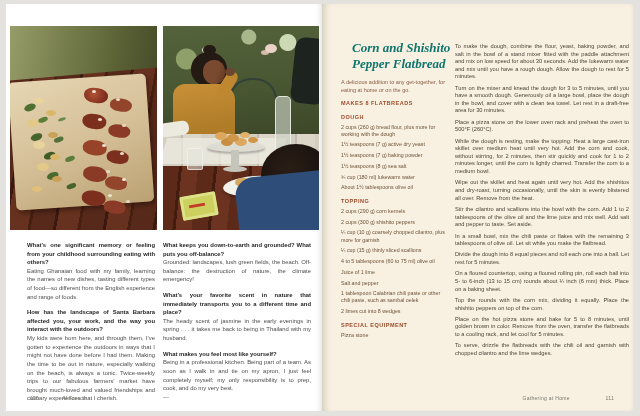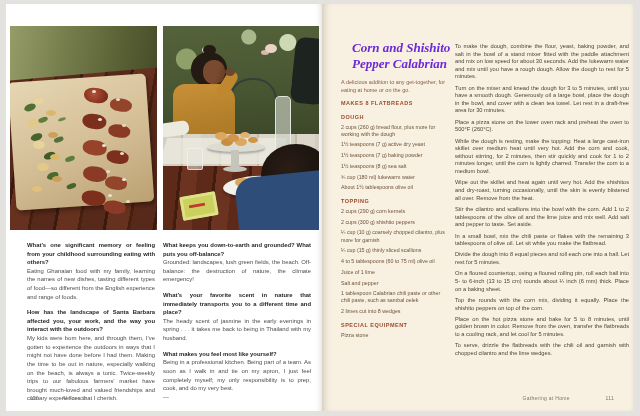--- a/index.html
+++ b/index.html
@@ -116,21 +116,21 @@
 
   .footer{position:absolute;top:391px;font-size:5px;color:#79776e;letter-spacing:.3px;}
   .footer-left{left:24px;}
   .footer-left .fnum{margin-right:22px;}
   .footer-right{right:20px;}
   .footer-right .fsec{margin-right:34px;}
 
   
   .r-title{position:absolute;left:30px;top:36px;margin:0;width:140px;
     font-family:"Liberation Serif",serif;font-style:italic;font-weight:bold;
-    font-size:13px;line-height:1.25;color:#6d28d9;}
+    font-size:13px;line-height:1.25;color:#0f766e;}
   .r-intro{position:absolute;left:19px;top:74px;width:104px;margin:0;
     font-size:5.5px;line-height:1.5;color:#8a5b46;}
   .r-yield{position:absolute;left:19px;top:96px;margin:0;
     font-size:5.5px;font-weight:bold;letter-spacing:.5px;color:#9c4b2b;}
   .r-ing{position:absolute;left:19px;top:110px;width:108px;}
   .ing-h{margin:7px 0 3.5px;font-size:5.5px;font-weight:bold;letter-spacing:.5px;color:#9c4b2b;}
   .ing-i{margin:0 0 3.6px;font-size:5.3px;line-height:1.35;color:#6d5238;}
   .r-steps{position:absolute;left:133px;top:39px;width:174px;}
   .r-steps p{margin:0 0 3.8px;font-size:5.7px;line-height:1.33;text-align:justify;color:#4d443a;}
 </style>
@@ -210,21 +210,21 @@
     <div class="footer footer-left">
       <span class="fnum">110</span>
       <span>Al Fresco</span>
     </div>
   </div>
 
   <div class="page page-right">
 
     <h1 class="r-title">
       <span style="display:block">Corn and Shishito</span>
-      <span style="display:block">Pepper Calabrian</span>
+      <span style="display:block">Pepper Flatbread</span>
     </h1>
 
     <p class="r-intro">A delicious addition to any get-together, for eating at home or on the go.</p>
     <p class="r-yield">MAKES 8 FLATBREADS</p>
 
     <div class="r-ing">
       <p class="ing-h" style="margin-top:0">DOUGH</p>
       <p class="ing-i">2 cups (260 g) bread flour, plus more for working with the dough</p>
       <p class="ing-i">1½ teaspoons (7 g) active dry yeast</p>
       <p class="ing-i">1½ teaspoons (7 g) baking powder</p>

